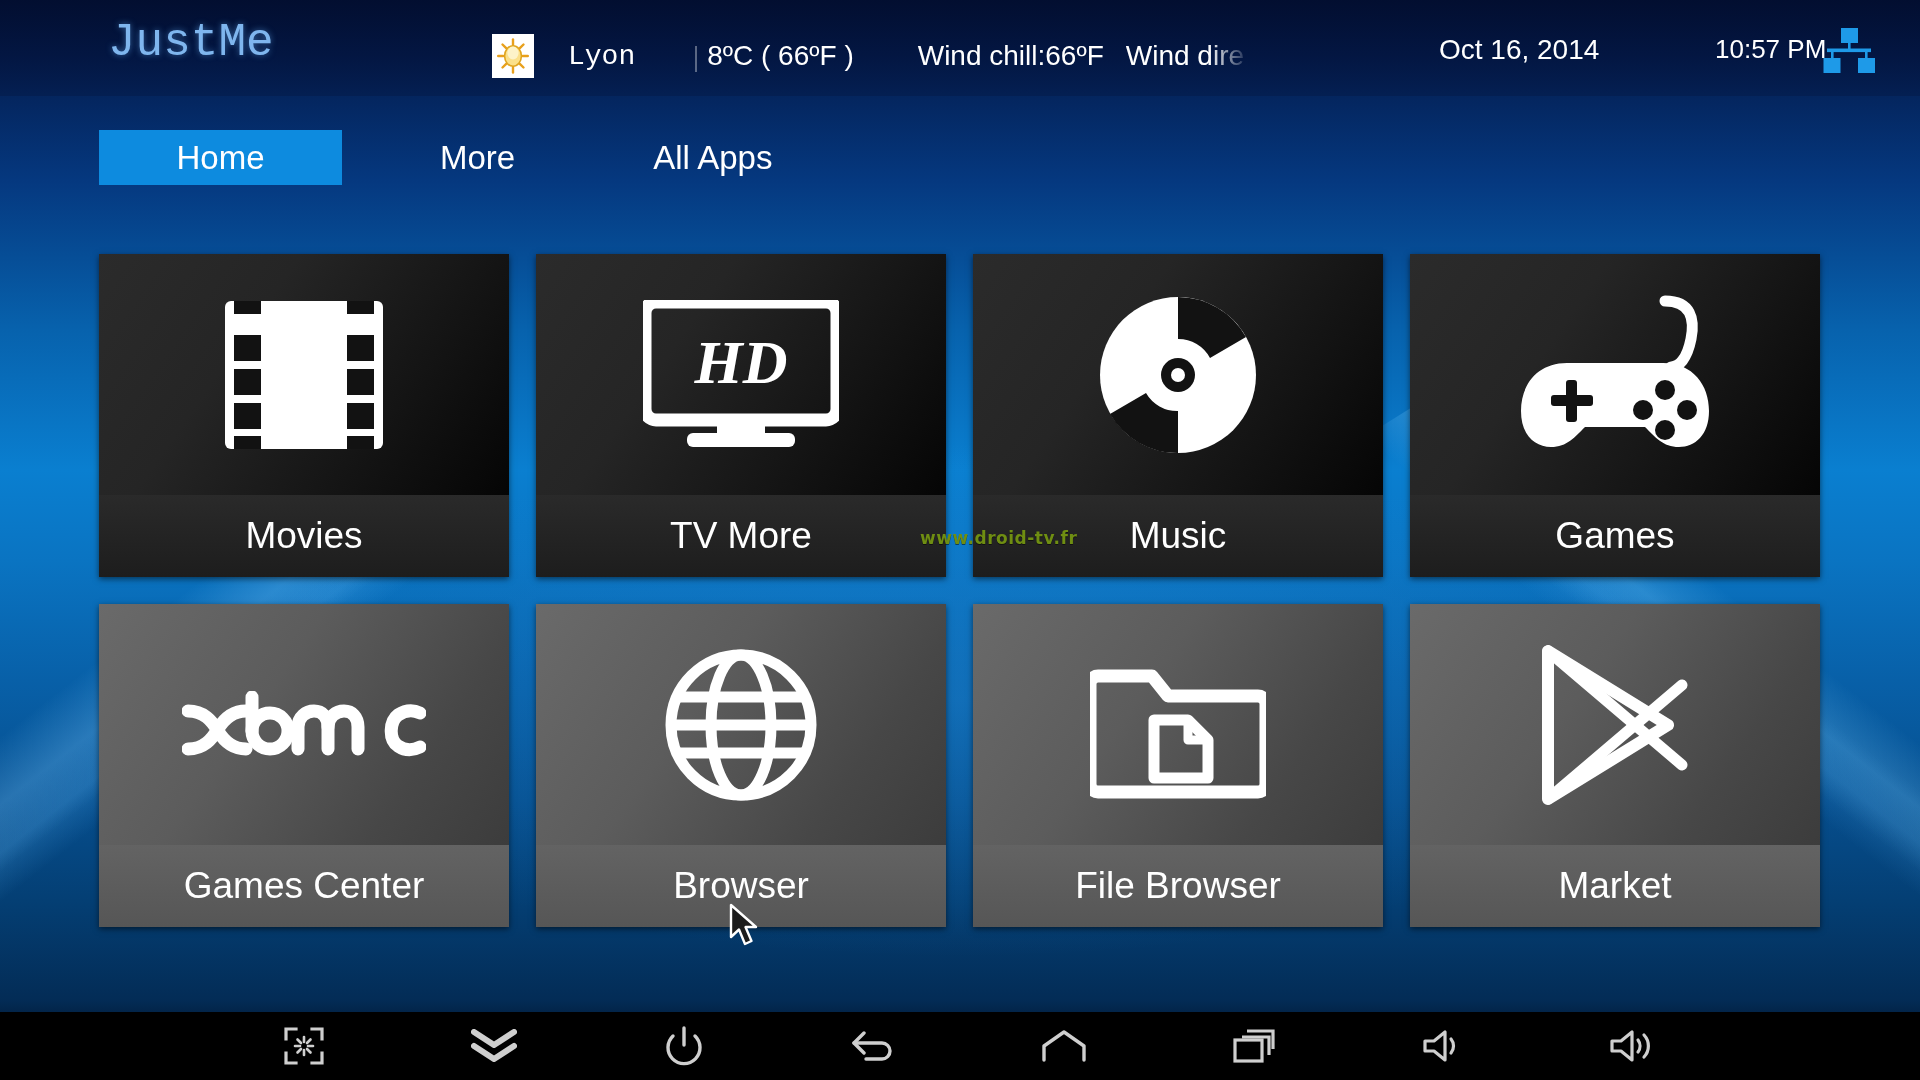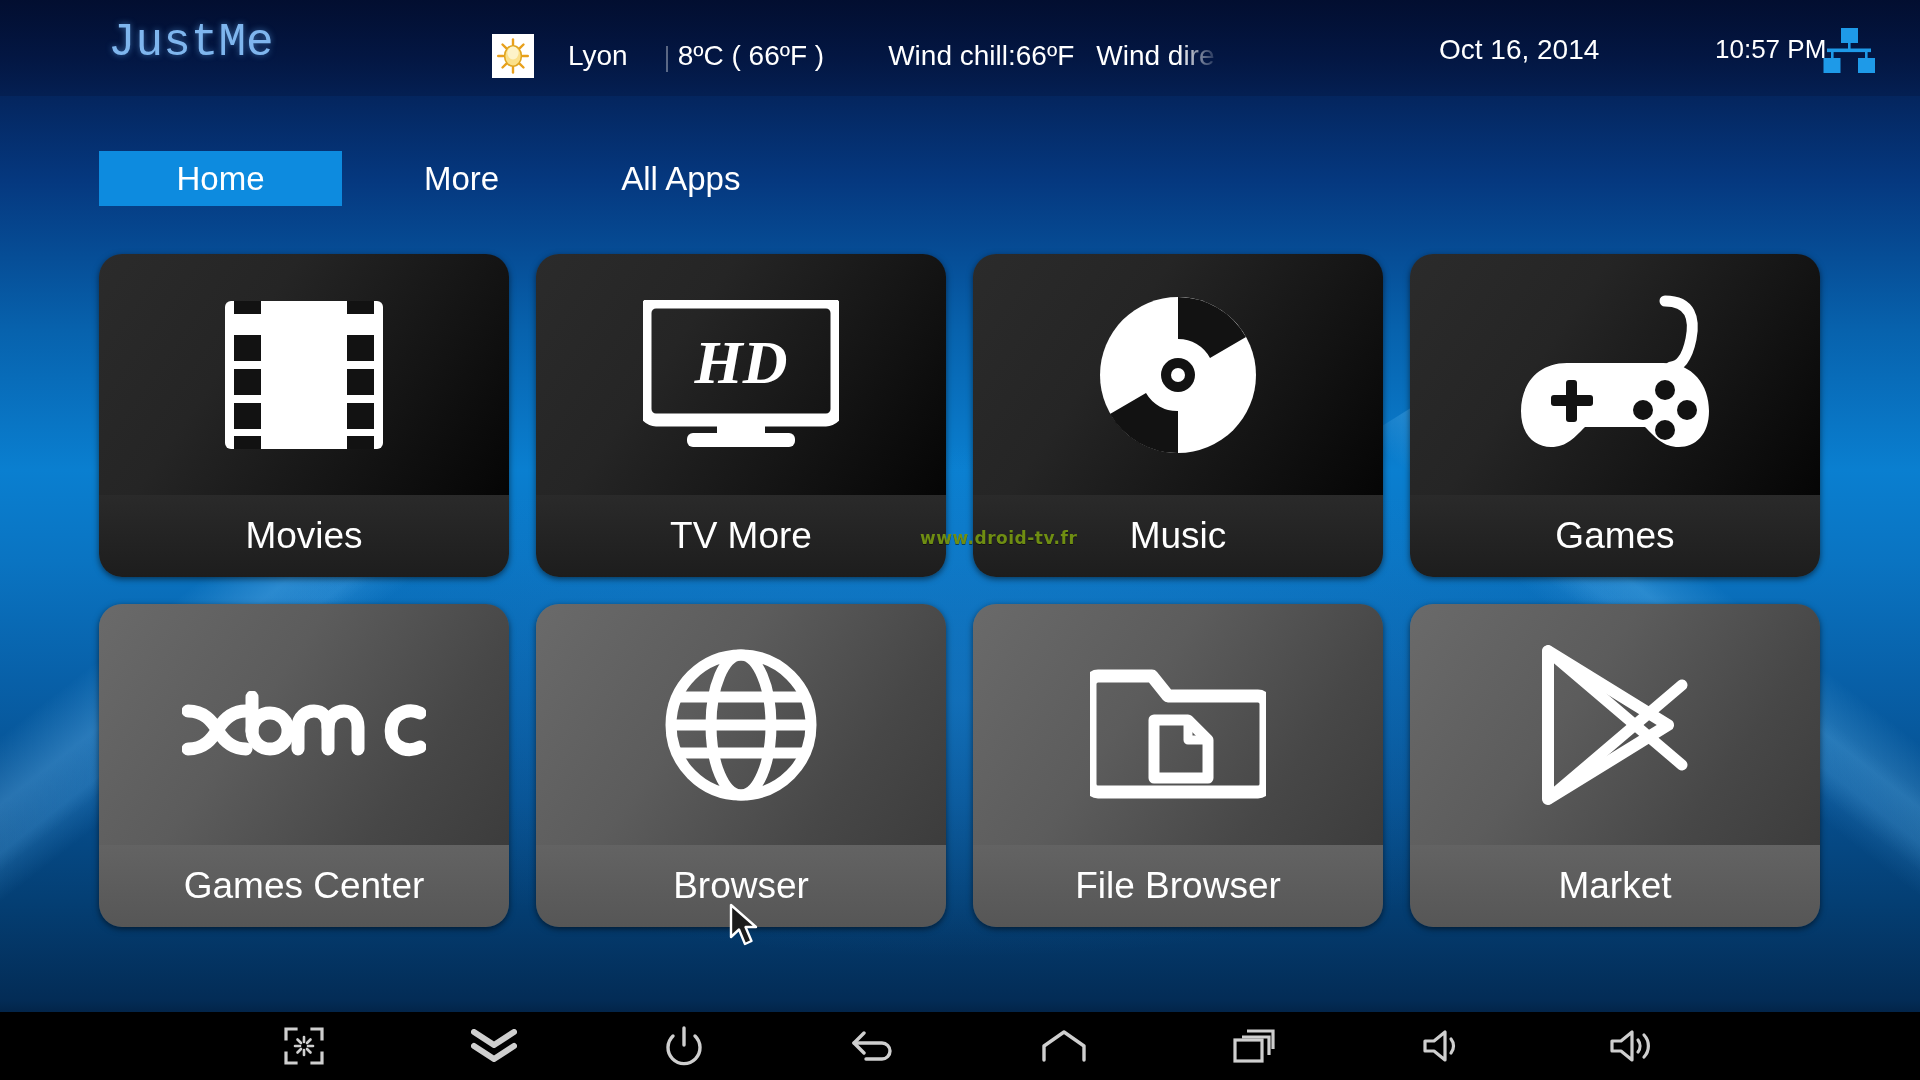--- a/index.html
+++ b/index.html
@@ -81,21 +81,21 @@
     position:absolute; left:498px; top:34px;
     display:flex; align-items:center; gap:0px;
     color:#ffffff; font-size:28px; white-space:nowrap;
   }
   .sun-chip{
     width:42px; height:44px; background:#ffffff;
     display:flex; align-items:center; justify-content:center;
     margin-right:28px;
     position:relative; left:-6px;
   }
-  .weather .city{ margin-right:38px; }
+  .weather .city{ margin-right:60px;font-family:Liberation Mono, monospace; }
   .weather .sep{
     display:inline-block; width:2px; height:26px;
     background:rgba(255,255,255,.35); margin-right:10px;
     position:relative; top:3px;
   }
   .weather .temp{ margin-right:64px; }
   .weather .chill{ margin-right:22px; }
   .weather .winddir{
     position:relative;
     max-width:118px; overflow:hidden;
@@ -111,22 +111,22 @@
     position:absolute; left:1715px; top:34px;
     color:#fff; font-size:26px; white-space:nowrap;
   }
   .neticon{
     position:absolute; left:1820px; top:28px;
     width:58px; height:48px;
   }
 
   
   .tabs{
-    position:absolute; left:99px; top:151px;
-    display:flex; align-items:flex-end;
+    position:absolute; left:99px; top:130px;
+    display:flex; align-items:flex-end;gap:16px;
   }
   .tab{
     height:55px; padding:0 34px;
     display:flex; align-items:center; justify-content:center;
     color:#ffffff; font-size:33px; white-space:nowrap;
     cursor:pointer;
   }
   .tab.active{ background:#0d8bdf; min-width:243px; }
   .tab.plain{ margin-left:48px; }
   .tab.plain.two{ margin-left:54px; }
@@ -139,21 +139,20 @@
     grid-template-columns:repeat(4,410px);
     grid-template-rows:323px 323px;
     column-gap:27px; row-gap:27px;
   }
   .tile{
     position:relative;
     display:flex; flex-direction:column;
     overflow:hidden;
     box-shadow:0 2px 6px rgba(0,0,0,.55);
     cursor:pointer;
-    border-radius:23px;
   }
   .tile .art{
     flex:1;
     display:flex; align-items:center; justify-content:center;
     position:relative;
   }
   .tile .cap{
     height:82px;
     display:flex; align-items:center; justify-content:center;
     color:#ffffff; font-size:37px; white-space:nowrap;

